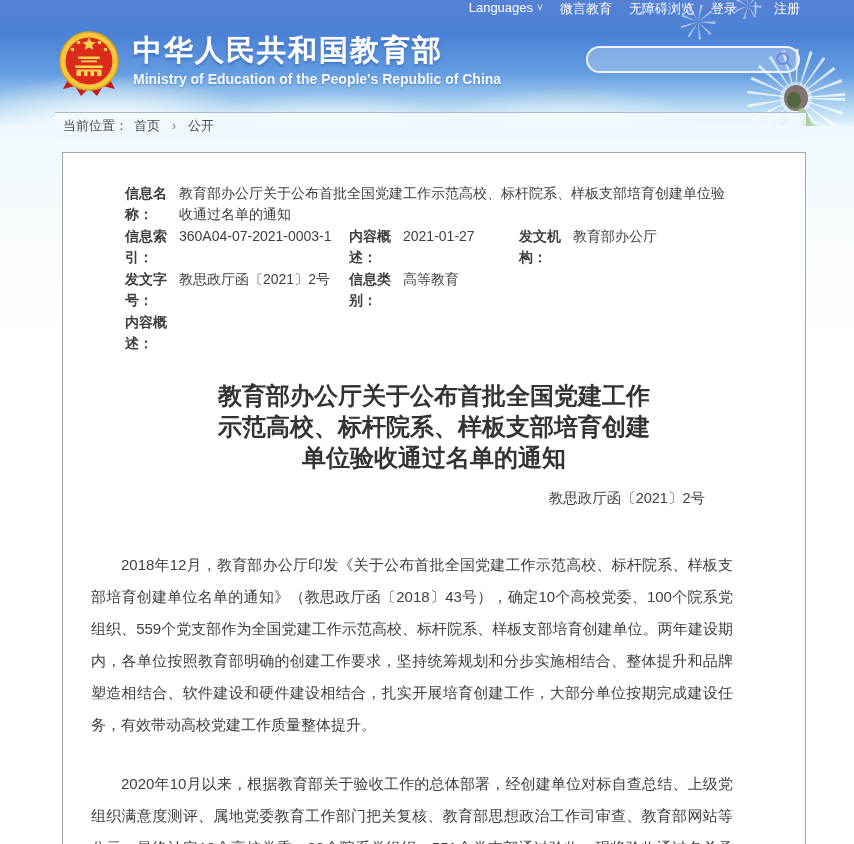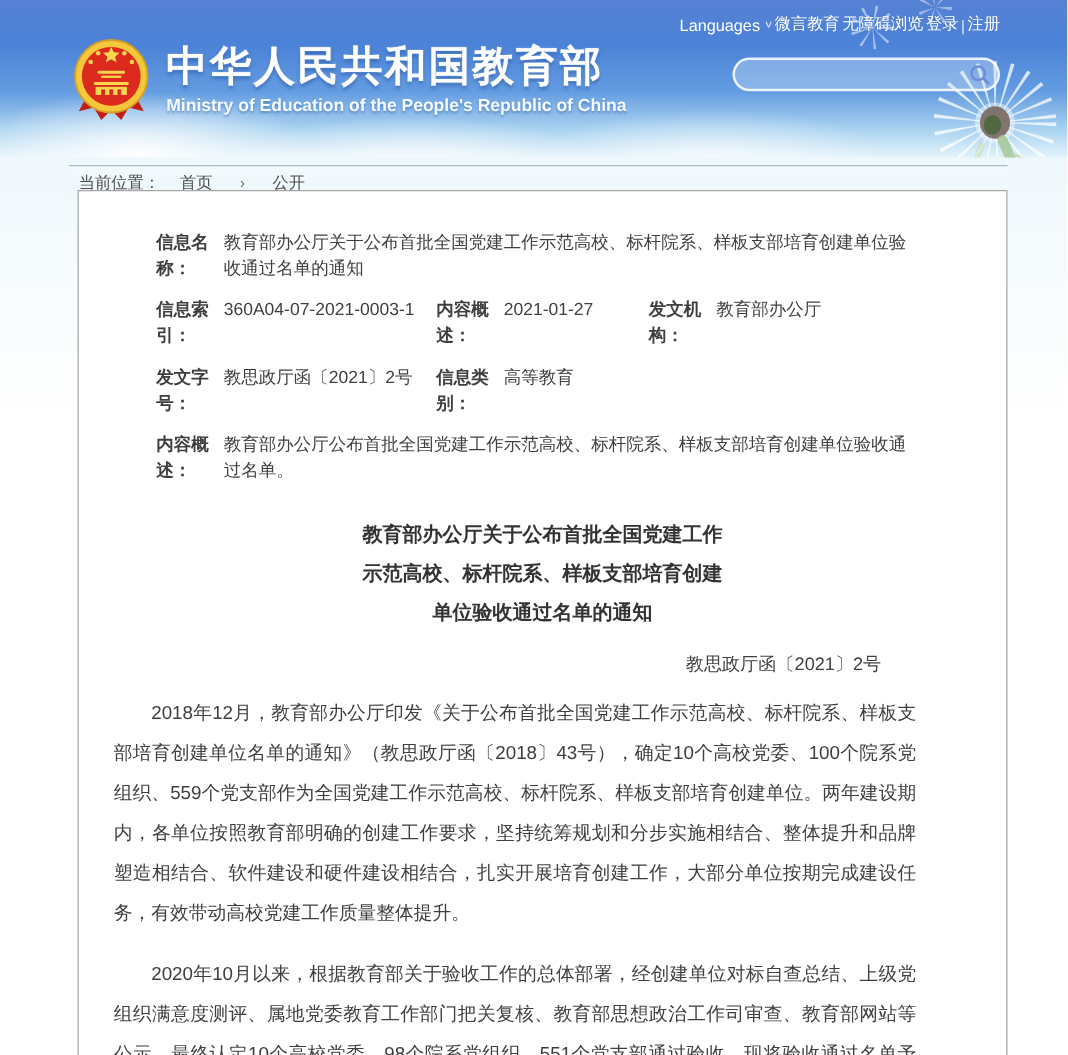--- a/index.html
+++ b/index.html
@@ -12,71 +12,71 @@
   .header { position:absolute; top:0; left:0; width:854px; height:126px; overflow:hidden;
             background:linear-gradient(180deg,#5681d4 0%,#4b82d7 28%,#649ce1 58%,#a9d2f0 82%,#e4f3fb 100%); }
   .cloud { position:absolute; pointer-events:none;
            background:radial-gradient(ellipse at center, rgba(255,255,255,.95) 0%, rgba(255,255,255,0) 68%); }
   .cloud.c1 { left:-40px; top:72px; width:300px; height:105px; }
   .cloud.c2 { left:170px; top:92px; width:320px; height:80px; opacity:.85; }
   .cloud.c3 { left:420px; top:86px; width:300px; height:85px; opacity:.7; }
 
   .dandelion { position:absolute; right:-14px; top:-6px; pointer-events:none; }
 
-  .topnav { position:absolute; top:0; right:54px; height:28px; display:flex; align-items:flex-end;
-            gap:2px; color:#fff; font-size:13px; z-index:3; }
+  .topnav { position:absolute; top:0; right:54px; height:28px; display:flex; align-items:flex-start;
+            gap:17px; color:#fff; font-size:13px; z-index:3; }
   .topnav a { color:#fff; text-decoration:none; cursor:pointer; display:flex; align-items:center; gap:4px; }
   .chev { font-size:10px; opacity:.9; line-height:1; }
   .nav-divider { opacity:.85; font-size:12px; }
 
   .brand { position:absolute; left:58px; top:30px; display:flex; align-items:flex-start; z-index:2; }
   .brand-text { margin-left:13px; padding-top:3px; }
-  .site-title { font-size:33px; font-weight:bold; color:#ffffff; letter-spacing:2px;
+  .site-title { font-size:29px; font-weight:bold; color:#ffffff; letter-spacing:2px;
                 text-shadow:0 2px 3px rgba(25,75,155,.5), 0 0 1px rgba(255,255,255,.8); line-height:1.2; }
   .site-sub { font-size:14px; color:#f4faff; margin-top:3px; font-weight:bold;
               text-shadow:0 1px 2px rgba(25,75,155,.45); }
 
   .search { position:absolute; left:586px; top:46px; width:214px; height:27px; z-index:3;
             border:2px solid rgba(255,255,255,.85); border-radius:15px;
             background:rgba(215,233,250,.35); display:flex; align-items:center; }
   .search input { flex:1; min-width:0; border:none; outline:none; background:transparent;
                   padding:0 4px 0 12px; font-size:13px; color:#2c4a7c; }
   .search-btn { width:28px; height:100%; display:flex; align-items:center; justify-content:center;
                 cursor:pointer; border:none; background:transparent; }
 
   
-  .breadcrumb { position:absolute; top:132px; left:55px; width:751px; height:26px;
+  .breadcrumb { position:absolute; top:112px; left:55px; width:751px; height:26px;
                 border-top:1px solid #a6bccd;
                 background:linear-gradient(180deg, rgba(243,250,253,.95), rgba(235,246,251,.55));
-                display:flex; align-items:center; gap:16px; font-size:13px; color:#4d4d4d;
+                display:flex; align-items:center; gap:6px; font-size:13px; color:#4d4d4d;
                 padding-left:8px; z-index:2; }
   .breadcrumb a { color:#4d4d4d; text-decoration:none; cursor:pointer; }
   .crumb-sep { color:#6f6f6f; font-size:12px; padding:0 6px; }
 
   
   .content-box { position:absolute; top:152px; left:62px; width:744px; height:780px;
                  background:#ffffff; border:1px solid #a6a6a6; z-index:2; }
 
   .meta { margin:30px 0 0 62px; width:612px; display:grid;
           grid-template-columns:54px 170px 54px 116px 54px 1fr;
-          font-size:14px; line-height:21px; color:#3f3f3f; row-gap:12px; }
+          font-size:14px; line-height:21px; color:#3f3f3f; row-gap:1px; }
   .meta .lab { font-weight:bold; padding-right:2px; }
   .meta .val { word-break:break-all; }
   .v-name { grid-column:2 / 7; }
   .v-cat  { grid-column:4 / 7; }
   .v-sum  { grid-column:2 / 7; }
 
-  .doc-title { margin-top:26px; text-align:center; font-size:16px; font-weight:bold;
+  .doc-title { margin-top:26px; text-align:center; font-size:24px; font-weight:bold;
                color:#333333; line-height:31px; }
   .doc-no { margin-top:16px; padding-right:100px; text-align:right; font-size:14.5px; color:#3f3f3f; }
 
   .body-text { padding:14px 72px 40px 28px; font-size:15px; line-height:32px;
                color:#3f3f3f; text-align:justify; }
   .body-text p + p { margin-top:17px; }
-  .body-text p.indent { text-indent:2em; }
+  .body-text p.indent { text-indent:2em;margin-top:27px; }
 </style>
 </head>
 <body>
 
 <div class="page">
 
   <header class="header">
     <div class="cloud c1"></div>
     <div class="cloud c2"></div>
     <div class="cloud c3"></div>
@@ -168,21 +168,20 @@
       <div class="val">2021-01-27</div>
       <div class="lab">发文机构：</div>
       <div class="val">教育部办公厅</div>
 
       <div class="lab">发文字号：</div>
       <div class="val">教思政厅函〔2021〕2号</div>
       <div class="lab">信息类别：</div>
       <div class="val v-cat">高等教育</div>
 
       <div class="lab">内容概述：</div>
-      <div class="val v-sum">教育部办公厅公布首批全国党建工作示范高校、标杆院系、样板支部培育创建单位验收通过名单。</div>
     </div>
 
     <h1 class="doc-title">
       <div>教育部办公厅关于公布首批全国党建工作</div>
       <div>示范高校、标杆院系、样板支部培育创建</div>
       <div>单位验收通过名单的通知</div>
     </h1>
 
     <div class="doc-no">教思政厅函〔2021〕2号</div>
 

